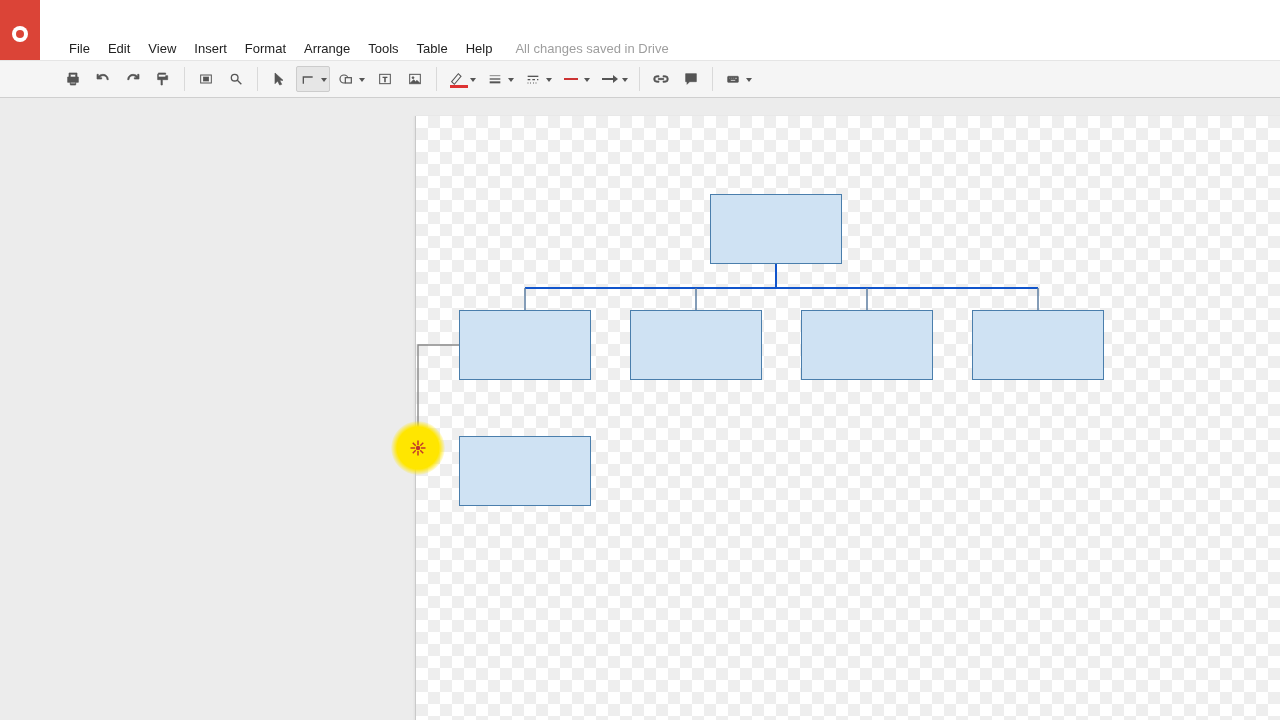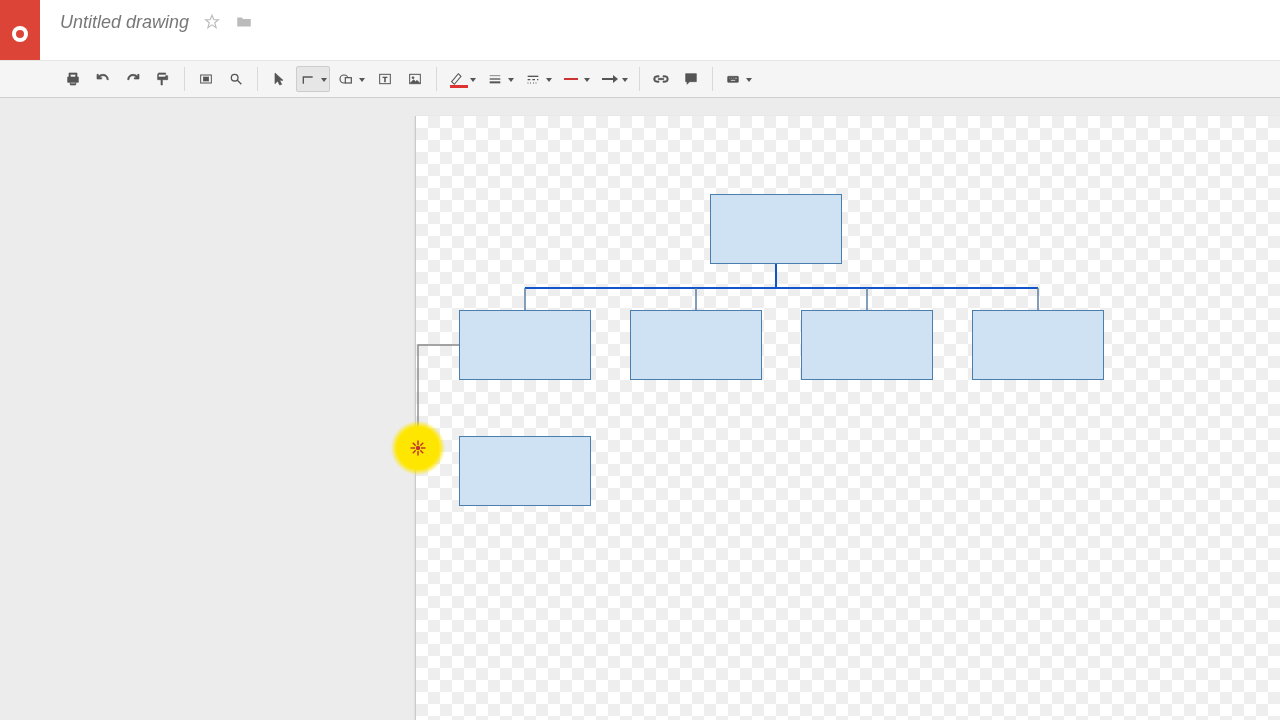--- a/index.html
+++ b/index.html
@@ -48,32 +48,31 @@
   .cursor-spot svg{width:18px;height:18px;}
 </style>
 </head>
 <body>
 
 <div class="brand-bar">
   <div class="logo"></div>
 </div>
 
 <div class="header">
-  <div class="doc-title-row">
-    <span class="doc-title">Untitled drawing</span>
-    <span class="star-icon">
-      <svg viewBox="0 0 24 24">
-          <path d="M12 3l2.5 6h6l-4.9 4 1.9 6.5L12 15.8 6.5 19.5 8.4 13 3.5 9h6z" fill="none" stroke="#bbb" stroke-width="1.5"></path>
-        </svg>
-    </span>
-    <span class="folder-icon">
-      <svg viewBox="0 0 24 24">
-          <path d="M3 6h6l2 2h10v10H3z"></path>
-        </svg>
-    </span>
+  <div class="menubar">
+    <span class="mitem">File</span>
+    <span class="mitem">Edit</span>
+    <span class="mitem">View</span>
+    <span class="mitem">Insert</span>
+    <span class="mitem">Format</span>
+    <span class="mitem">Arrange</span>
+    <span class="mitem">Tools</span>
+    <span class="mitem">Table</span>
+    <span class="mitem">Help</span>
+    <span class="save-status">All changes saved in Drive</span>
   </div>
 </div>
 
 <div class="toolbar">
   <div class="tbtn">
       <svg viewBox="0 0 24 24">
         <path d="M6 9V3h12v6h2v8h-4v4H8v-4H4V9h2zm2-4v4h8V5H8zm0 12v2h8v-2H8z"></path>
       </svg>
     </div>
   <div class="tbtn">

